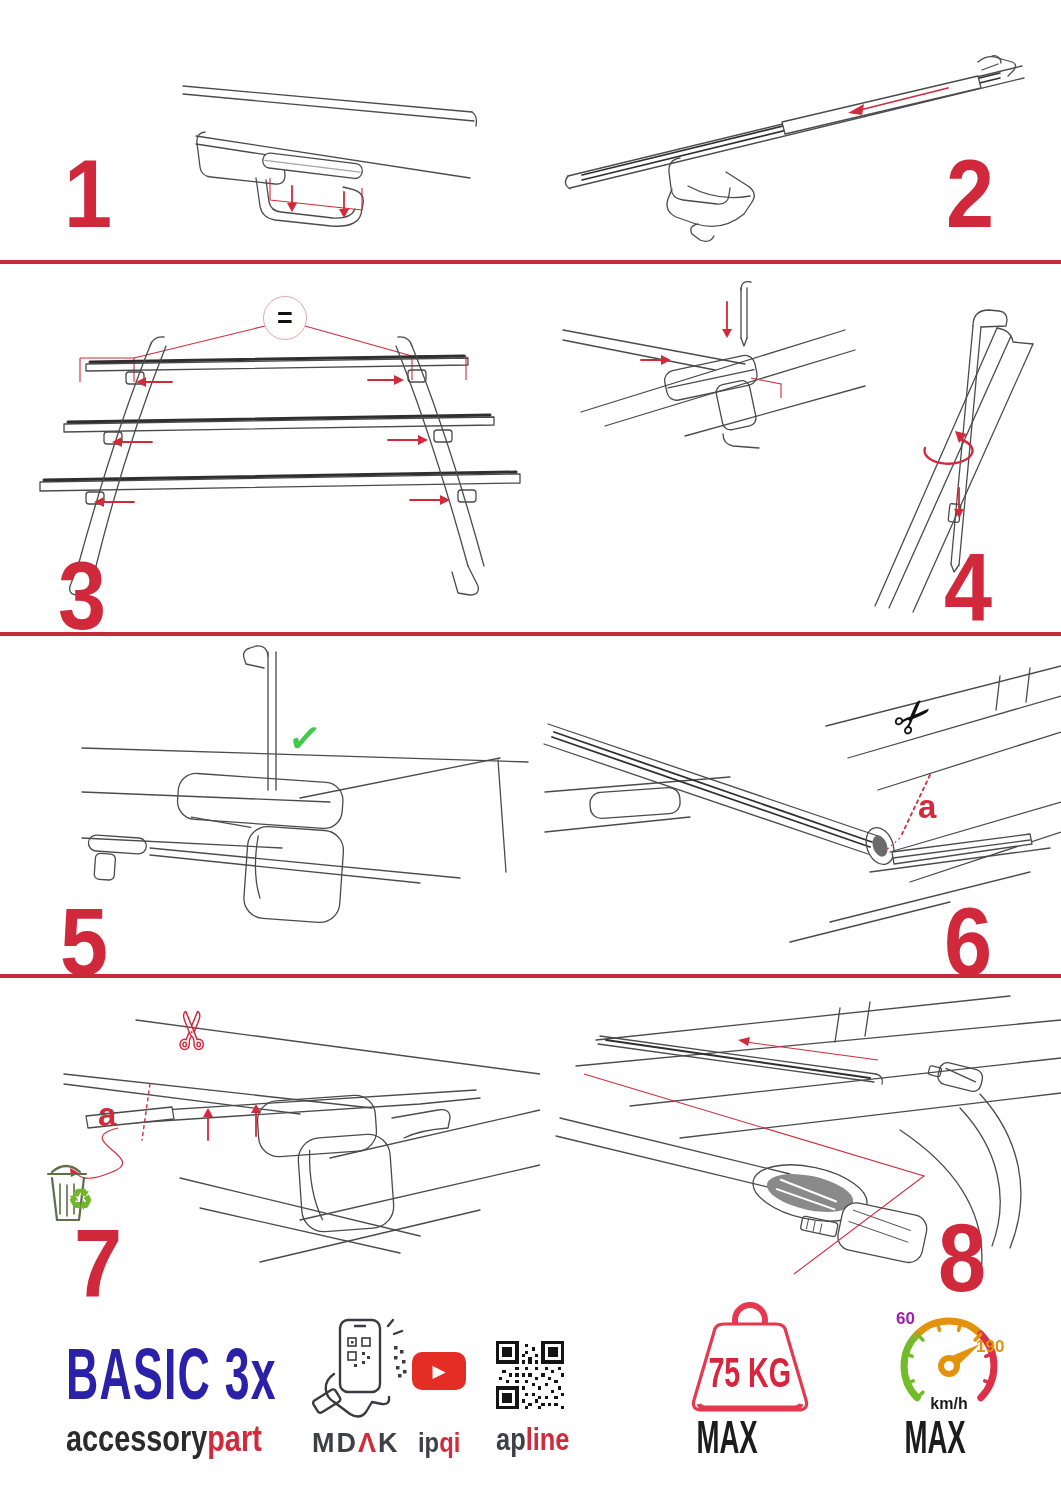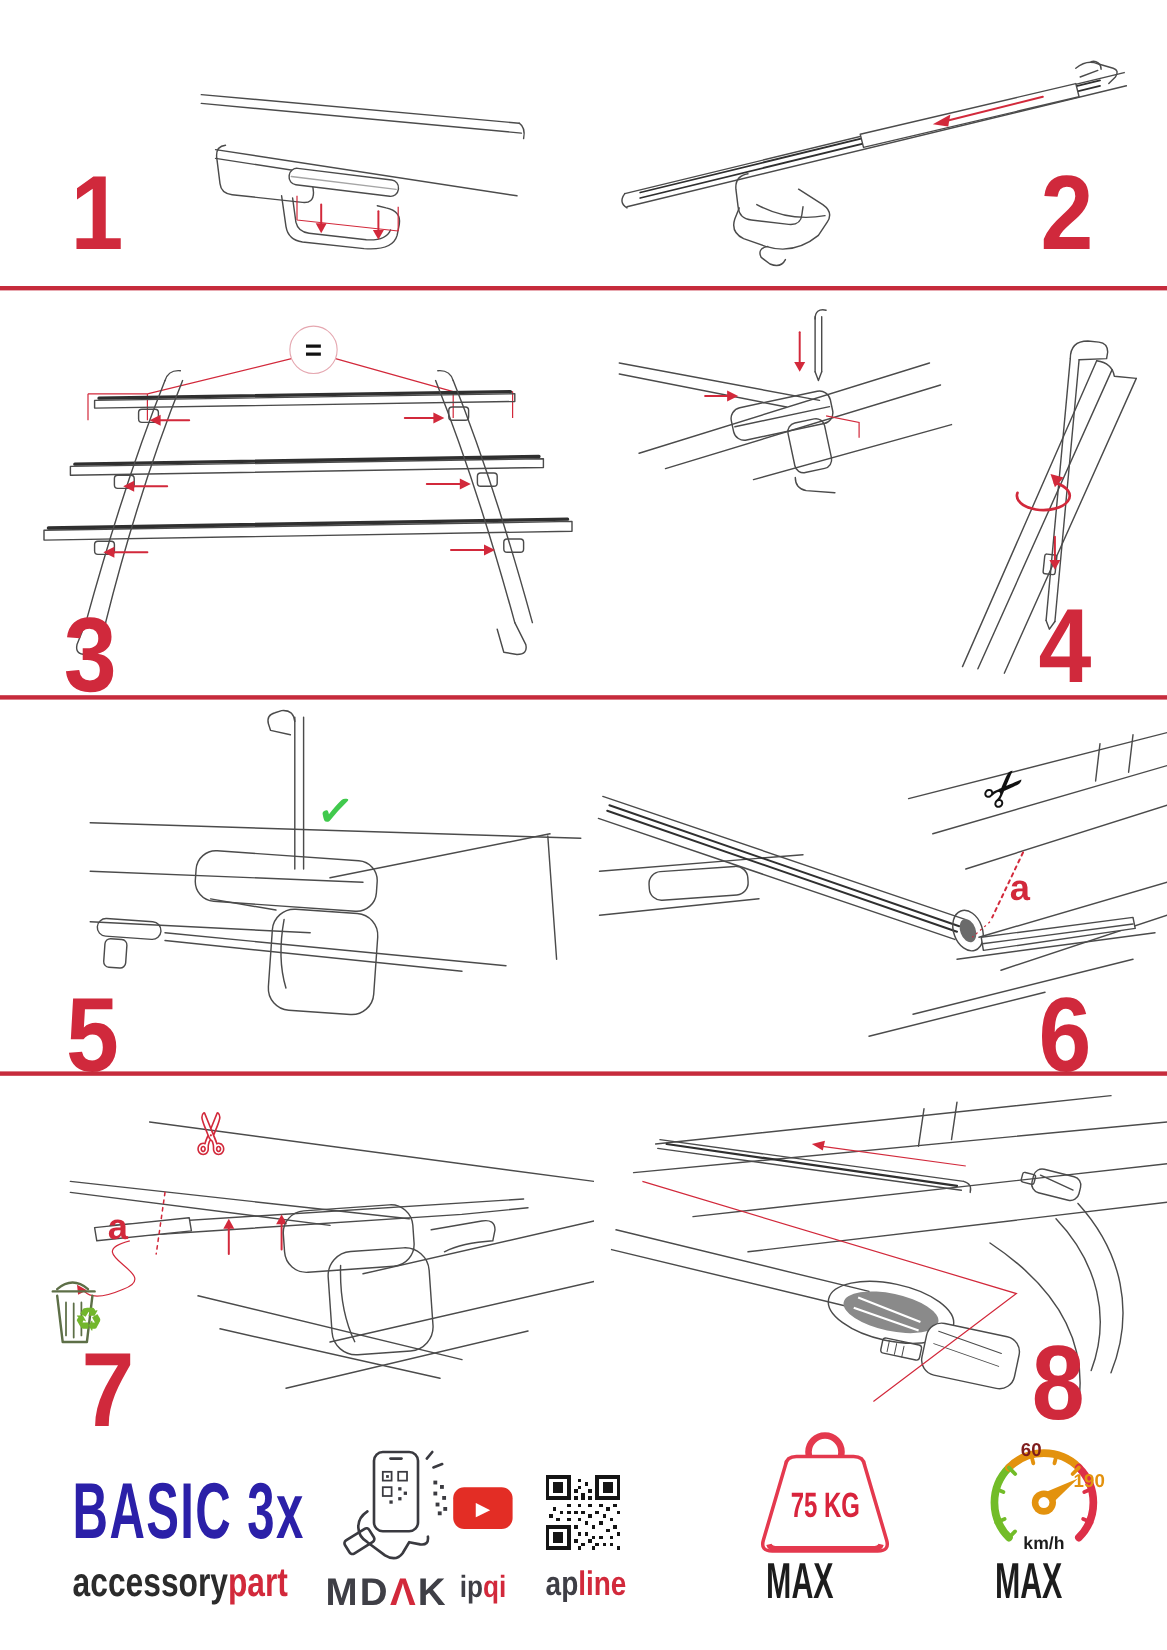--- a/index.html
+++ b/index.html
@@ -29,21 +29,21 @@
   .brand{position:absolute;left:66px;top:1420px;font-size:37px;font-weight:bold;line-height:1;
          transform:scaleX(.78);transform-origin:left top;color:#2b2b2b;white-space:nowrap;}
   .brand .red{color:#d2293b;}
   .partner{position:absolute;font-weight:bold;color:#3f3f46;line-height:1;white-space:nowrap;}
   .partner .red{color:#d2293b;}
   .yt{position:absolute;left:412px;top:1352px;width:54px;height:38px;background:#e32d25;border-radius:10px;
       display:flex;align-items:center;justify-content:center;}
   .yt span{color:#fff;font-size:17px;line-height:1;}
   .cond{transform:scaleX(.68);transform-origin:center top;display:inline-block;}
   .maxlab{position:absolute;color:#1c1c1c;font-weight:bold;font-size:46px;line-height:1;text-align:left;}
-  .wkg{position:absolute;color:#d8243c;font-weight:bold;font-size:32px;line-height:1;text-align:center;}
+  .wkg{position:absolute;color:#d8243c;font-weight:bold;font-size:42px;line-height:1;text-align:center;}
   .sp-lab{position:absolute;font-weight:bold;line-height:1;}
 </style>
 </head>
 <body>
 
 <div id="page">
 
   <svg class="abs" style="left:0;top:0" width="530" height="258" viewBox="0 0 530 258">
     <path class="ln" d="M183,86 L472,112"></path>
     <path class="ln" d="M183,94 L474,121"></path>
@@ -346,21 +346,21 @@
         <rect x="44" y="48" width="3" height="3"></rect>
       <rect x="84" y="30" width="3.5" height="3.5"></rect>
         <rect x="90" y="34" width="3.5" height="3.5"></rect>
       <rect x="84" y="40" width="3.5" height="3.5"></rect>
         <rect x="92" y="44" width="3.5" height="3.5"></rect>
       <rect x="86" y="50" width="3.5" height="3.5"></rect>
         <rect x="93" y="54" width="3.5" height="3.5"></rect>
       <rect x="88" y="58" width="3.5" height="3.5"></rect>
     </g>
   </svg>
-  <div class="partner" style="left:296px;top:1430px;font-size:35px;letter-spacing:2px">
+  <div class="partner" style="left:312px;top:1430px;font-size:27px;letter-spacing:2px">
     <span>MD</span><span class="red">Λ</span><span>K</span>
   </div>
 
   <div class="yt">
     <span>▶</span>
   </div>
   <div class="partner" style="left:418px;top:1429px;font-size:28px;transform:scaleX(.85);transform-origin:left top">
     <span>ip</span><span class="red">qi</span>
   </div>
 
@@ -457,18 +457,18 @@
       <path d="M55.4,28.3 L53.4,20.4" stroke="#e3920e"></path>
       <path d="M74.6,28.3 L76.6,20.4" stroke="#e3920e"></path>
       <path d="M91.1,38.0 L96.8,32.2" stroke="#e3920e"></path>
       <path d="M101.7,54.4 L109.5,51.2" stroke="#dd3048"></path>
       <path d="M100.7,78.9 L108.4,82.1" stroke="#dd3048"></path>
     </g>
     <polygon points="63,56 65,72 96,42" fill="#e3920e"></polygon>
     <circle cx="65" cy="64" r="11" fill="#e3920e"></circle>
     <circle cx="65" cy="64" r="5" fill="#ffffff"></circle>
   </svg>
-  <span class="sp-lab" style="left:928px;top:1310px;font-size:17px;color:#7f1d1d">60</span>
+  <span class="sp-lab" style="left:896px;top:1310px;font-size:17px;color:#a21caf">60</span>
   <span class="sp-lab" style="left:976px;top:1338px;font-size:17px;color:#e3920e">190</span>
   <div class="sp-lab" style="left:884px;top:1396px;width:130px;text-align:center;font-size:16px;color:#1c1c1c;font-weight:bold">km/h</div>
   <div class="maxlab" style="left:884px;top:1414px;width:130px"><span class="cond" style="transform:scaleX(.6)">MAX</span></div>
 
 </div>
 
 </body></html>

